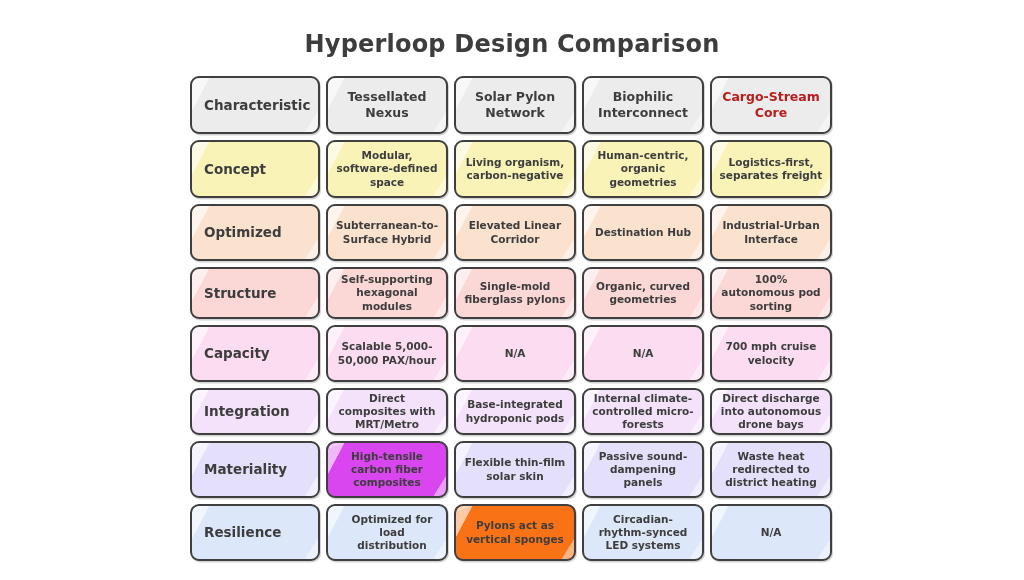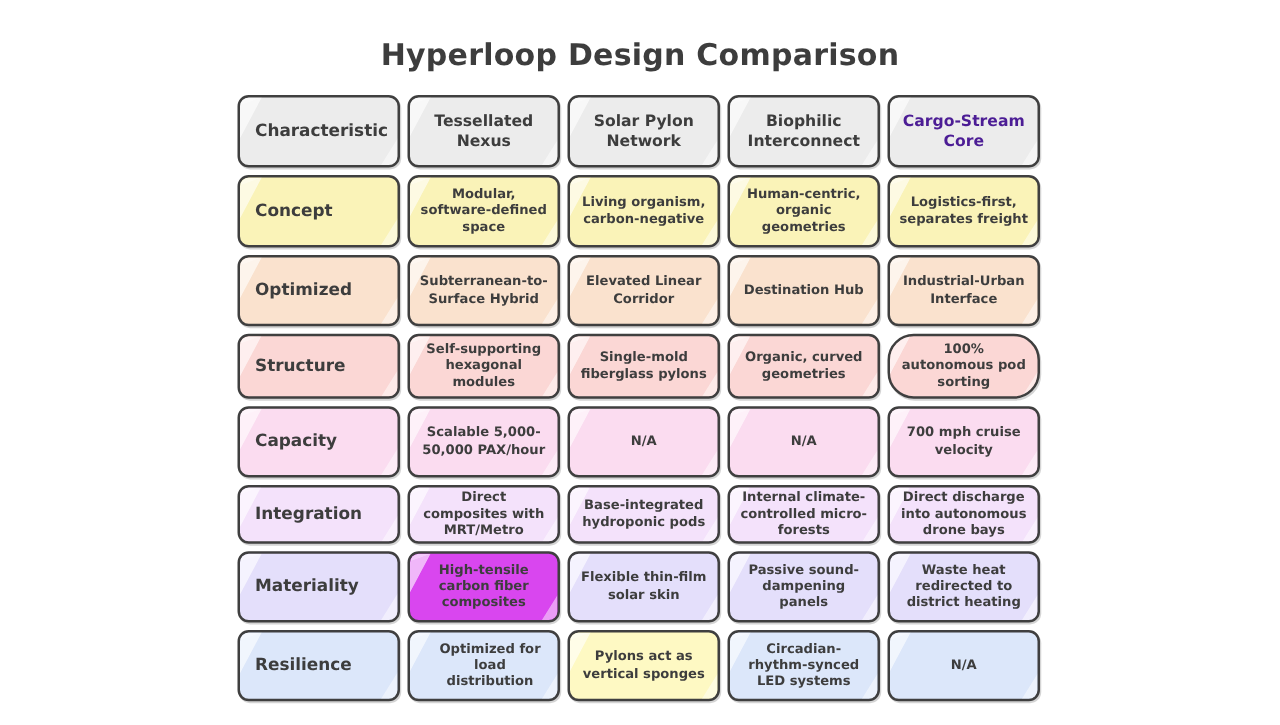--- a/index.html
+++ b/index.html
@@ -126,21 +126,21 @@
       </div>
       <div class="cell col-1" style="background: rgb(236, 236, 236); border-color: rgb(63, 63, 63); color: rgb(61, 61, 61);">
         <span class="txt">Tessellated Nexus</span>
       </div>
       <div class="cell col-2" style="background: rgb(236, 236, 236); border-color: rgb(63, 63, 63); color: rgb(61, 61, 61);">
         <span class="txt">Solar Pylon Network</span>
       </div>
       <div class="cell col-3" style="background: rgb(236, 236, 236); border-color: rgb(63, 63, 63); color: rgb(61, 61, 61);">
         <span class="txt">Biophilic Interconnect</span>
       </div>
-      <div class="cell col-4" style="background: rgb(236, 236, 236); border-color: rgb(63, 63, 63); color: #4c1d95;">
+      <div class="cell col-4" style="background: rgb(236, 236, 236); border-color: rgb(63, 63, 63); color: #b91c1c;">
         <span class="txt">Cargo-Stream Core</span>
       </div>
     </div>
 
     <div class="row r0">
       <div class="cell col-0" style="background: rgb(250, 243, 184); border-color: rgb(63, 63, 63); color: rgb(61, 61, 61);">
         <span class="txt">Concept</span>
       </div>
       <div class="cell col-1" style="background: rgb(250, 243, 184); border-color: rgb(63, 63, 63); color: rgb(61, 61, 61);">
         <span class="txt">Modular, software-defined space</span>
@@ -180,21 +180,21 @@
       </div>
       <div class="cell col-1" style="background: rgb(251, 215, 213); border-color: rgb(63, 63, 63); color: rgb(61, 61, 61);">
         <span class="txt">Self-supporting hexagonal modules</span>
       </div>
       <div class="cell col-2" style="background: rgb(251, 215, 213); border-color: rgb(63, 63, 63); color: rgb(61, 61, 61);">
         <span class="txt">Single-mold fiberglass pylons</span>
       </div>
       <div class="cell col-3" style="background: rgb(251, 215, 213); border-color: rgb(63, 63, 63); color: rgb(61, 61, 61);">
         <span class="txt">Organic, curved geometries</span>
       </div>
-      <div class="cell col-4" style="background: rgb(251, 215, 213); border-color: rgb(63, 63, 63); color: rgb(61, 61, 61); border-radius: 21px;">
+      <div class="cell col-4" style="background: rgb(251, 215, 213); border-color: rgb(63, 63, 63); color: rgb(61, 61, 61);">
         <span class="txt">100% autonomous pod sorting</span>
       </div>
     </div>
 
     <div class="row r3">
       <div class="cell col-0" style="background: rgb(251, 220, 240); border-color: rgb(63, 63, 63); color: rgb(61, 61, 61);">
         <span class="txt">Capacity</span>
       </div>
       <div class="cell col-1" style="background: rgb(251, 220, 240); border-color: rgb(63, 63, 63); color: rgb(61, 61, 61);">
         <span class="txt">Scalable 5,000-50,000 PAX/hour</span>
@@ -246,21 +246,21 @@
       </div>
     </div>
 
     <div class="row r6">
       <div class="cell col-0" style="background: rgb(220, 231, 250); border-color: rgb(63, 63, 63); color: rgb(61, 61, 61);">
         <span class="txt">Resilience</span>
       </div>
       <div class="cell col-1" style="background: rgb(220, 231, 250); border-color: rgb(63, 63, 63); color: rgb(61, 61, 61); padding-left: 17px;">
         <span class="txt">Optimized for load distribution</span>
       </div>
-      <div class="cell col-2" style="background: #fef9c3; border-color: rgb(63, 63, 63); color: rgb(61, 61, 61);">
+      <div class="cell col-2" style="background: #f97316; border-color: rgb(63, 63, 63); color: rgb(61, 61, 61);">
         <span class="txt">Pylons act as vertical sponges</span>
       </div>
       <div class="cell col-3" style="background: rgb(220, 231, 250); border-color: rgb(63, 63, 63); color: rgb(61, 61, 61);">
         <span class="txt">Circadian-rhythm-synced LED systems</span>
       </div>
       <div class="cell col-4" style="background: rgb(220, 231, 250); border-color: rgb(63, 63, 63); color: rgb(61, 61, 61);">
         <span class="txt">N/A</span>
       </div>
     </div>
 

